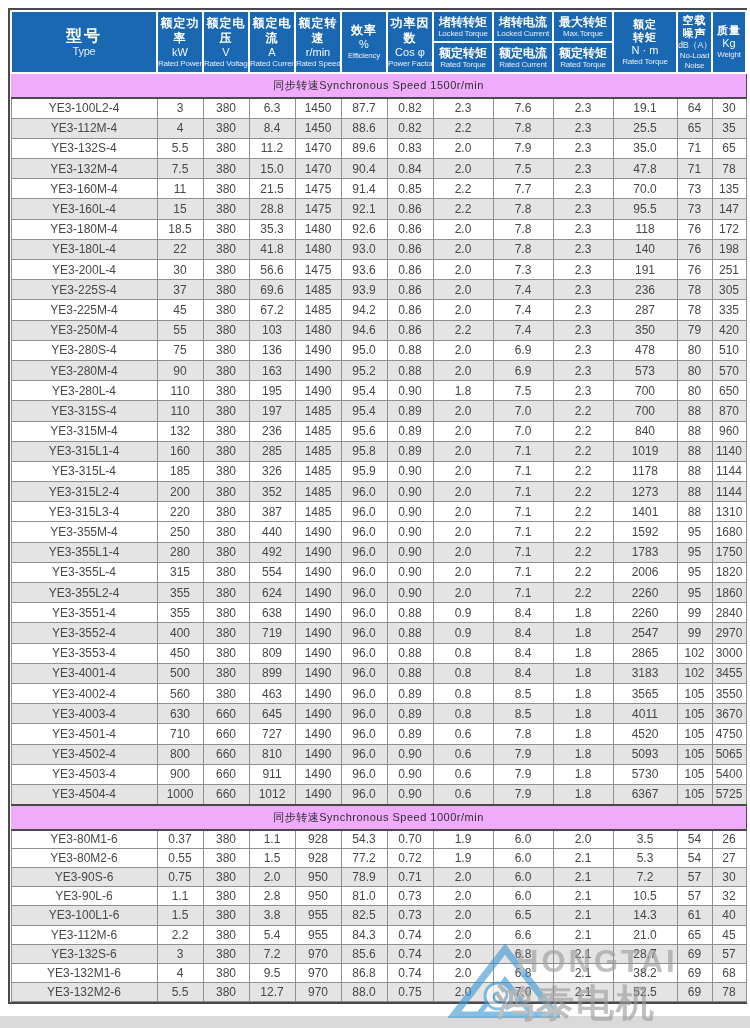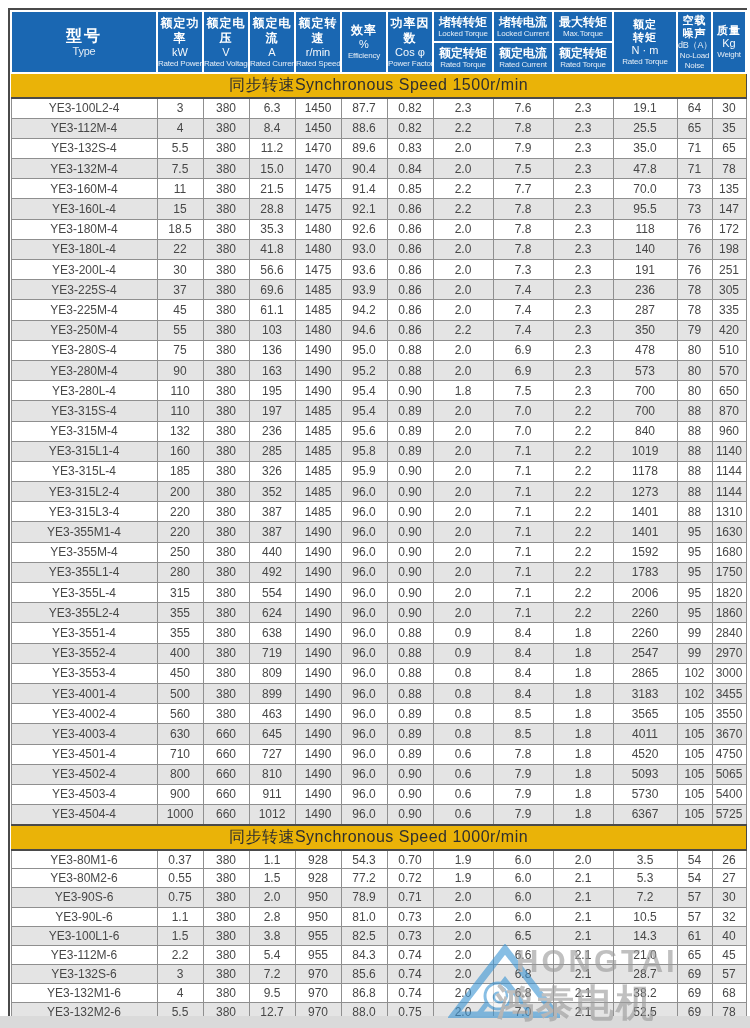--- a/index.html
+++ b/index.html
@@ -32,25 +32,25 @@
   th.split .half:first-child{border-bottom:2px solid #ffffff;}
   th.split .zh{font-size:12px;line-height:14px;letter-spacing:0;}
   th .zh.sm{font-size:11px;line-height:13px;letter-spacing:1px;}
   tbody td{
     border:1px solid var(--grid,#8f8f8f);
     font-size:12px;color:var(--text,#474747);
     text-align:center;padding:0;background:#ffffff;
     white-space:nowrap;overflow:visible;
   }
   tr.band td{
-    height:23px;background:#eab308;
+    height:23px;background:#f0abfc;
     border-top:2px solid var(--frame,#4a4a4a);
     border-bottom:2px solid var(--frame,#4a4a4a);
     border-left:none;border-right:none;
-    font-size:16px;color:#2f2f2f;letter-spacing:0.5px;margin-left:44px;
+    font-size:11px;color:#2f2f2f;letter-spacing:0.5px;margin-left:44px;
   }
   tr.s0{height:20.2px;}
   tr.s1{height:19.1px;padding-left:12px;}
   tr.shade td{background:var(--stripe,#e4e4e4);}
   td.model{font-size:12px;}
   .bottom-strip{
     position:absolute;left:0;right:0;bottom:0;height:12px;
     background:#dadada;
   }
   .watermark{
@@ -327,21 +327,21 @@
             <td>7.4</td>
             <td>2.3</td>
             <td>236</td>
             <td>78</td>
             <td>305</td>
           </tr>
           <tr class="s0">
             <td class="model">YE3-225M-4</td>
             <td>45</td>
             <td>380</td>
-            <td>61.1</td>
+            <td>67.2</td>
             <td>1485</td>
             <td>94.2</td>
             <td>0.86</td>
             <td>2.0</td>
             <td>7.4</td>
             <td>2.3</td>
             <td>287</td>
             <td>78</td>
             <td>335</td>
           </tr>
@@ -487,35 +487,20 @@
             <td>387</td>
             <td>1485</td>
             <td>96.0</td>
             <td>0.90</td>
             <td>2.0</td>
             <td>7.1</td>
             <td>2.2</td>
             <td>1401</td>
             <td>88</td>
             <td>1310</td>
-          </tr>
-          <tr class="s0 shade">
-            <td class="model">YE3-355M1-4</td>
-            <td>220</td>
-            <td>380</td>
-            <td>387</td>
-            <td>1490</td>
-            <td>96.0</td>
-            <td>0.90</td>
-            <td>2.0</td>
-            <td>7.1</td>
-            <td>2.2</td>
-            <td>1401</td>
-            <td>95</td>
-            <td>1630</td>
           </tr>
           <tr class="s0">
             <td class="model">YE3-355M-4</td>
             <td>250</td>
             <td>380</td>
             <td>440</td>
             <td>1490</td>
             <td>96.0</td>
             <td>0.90</td>
             <td>2.0</td>

